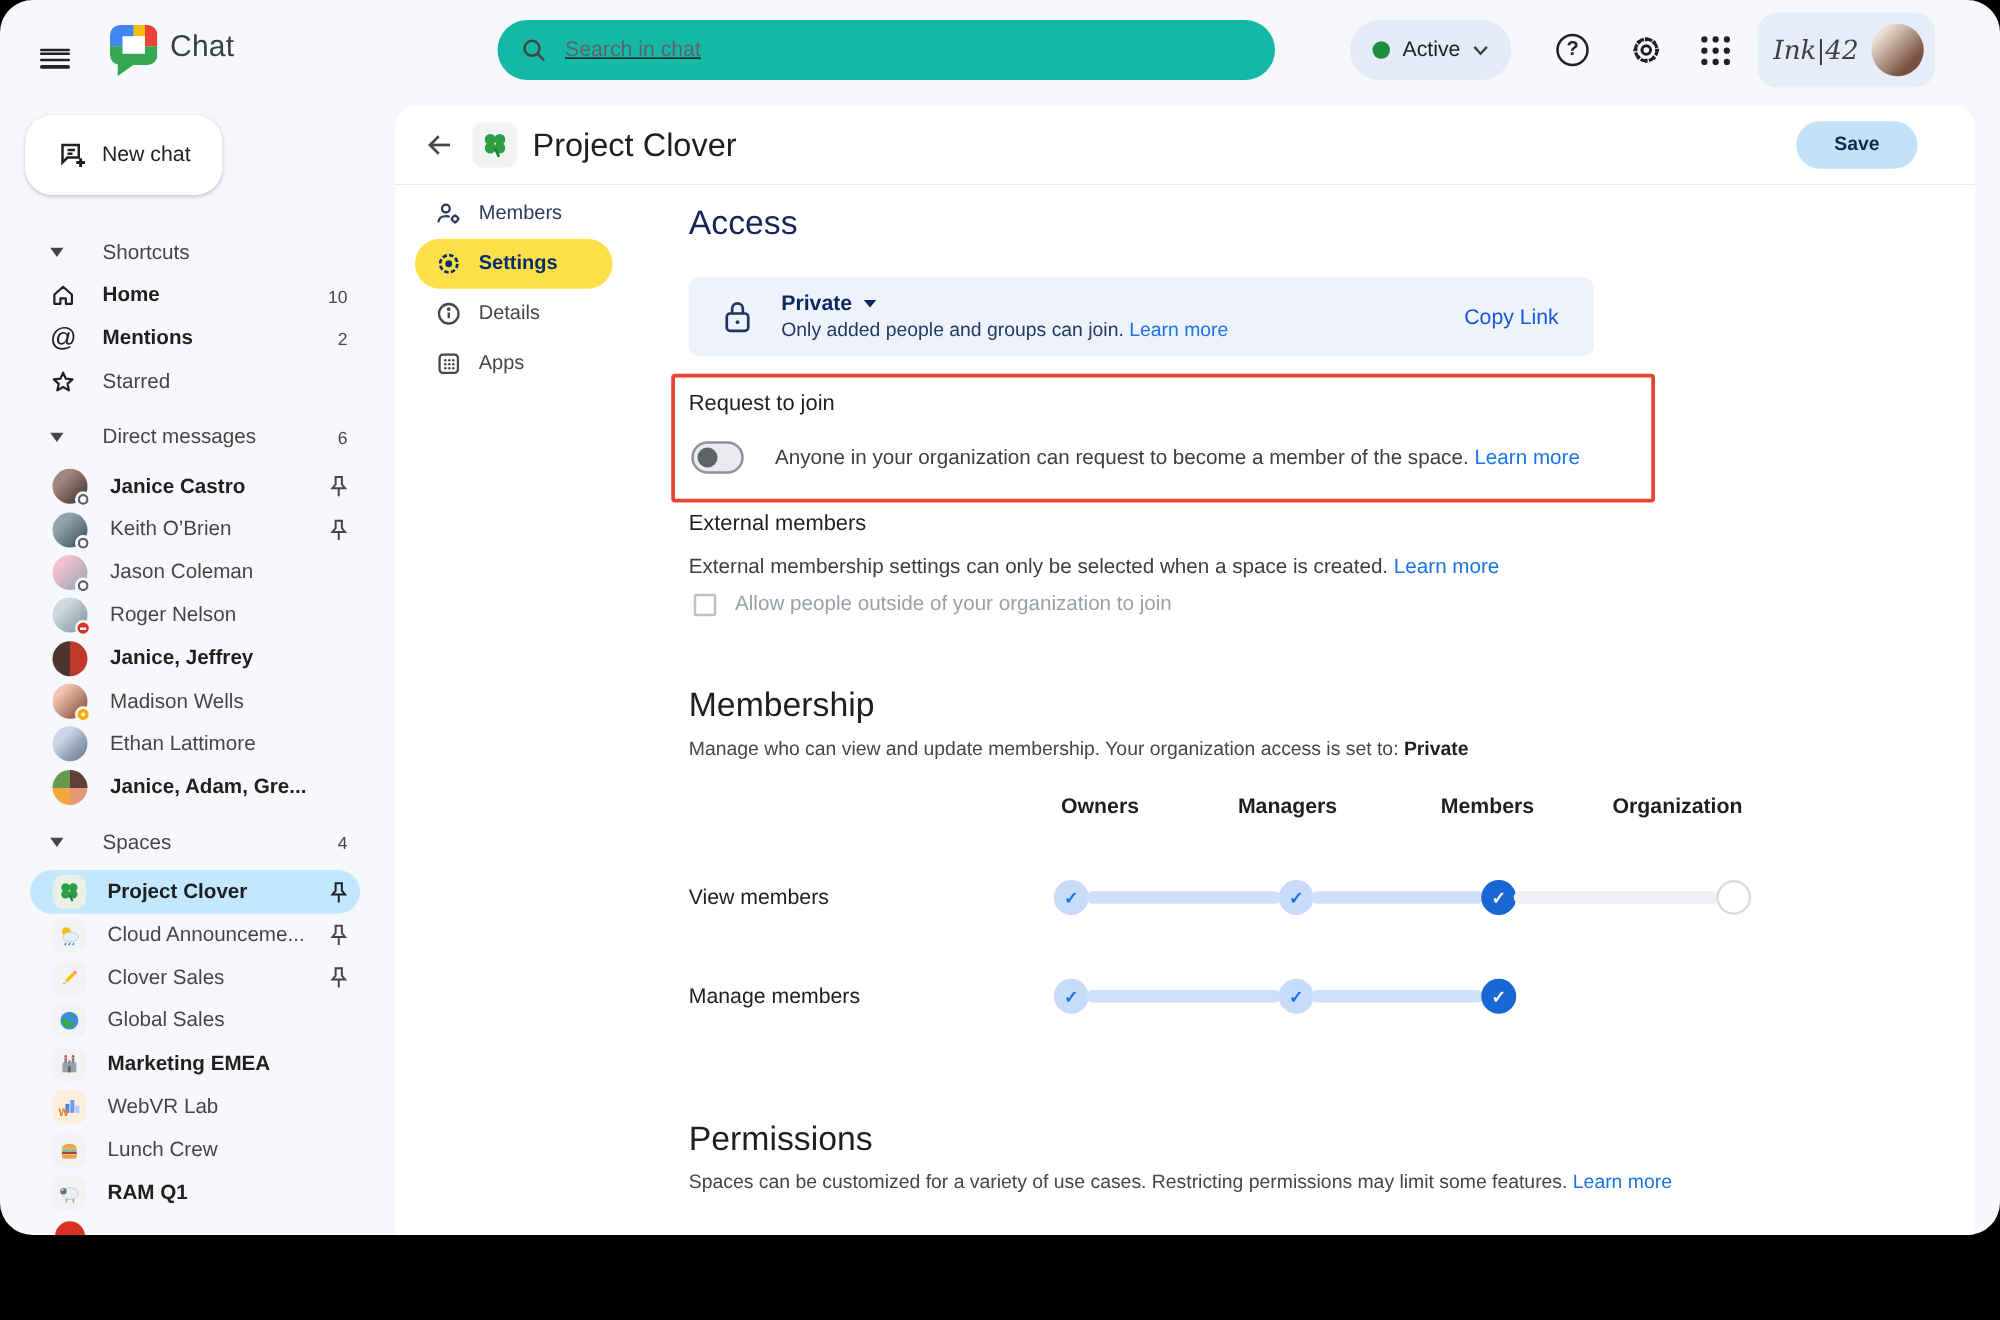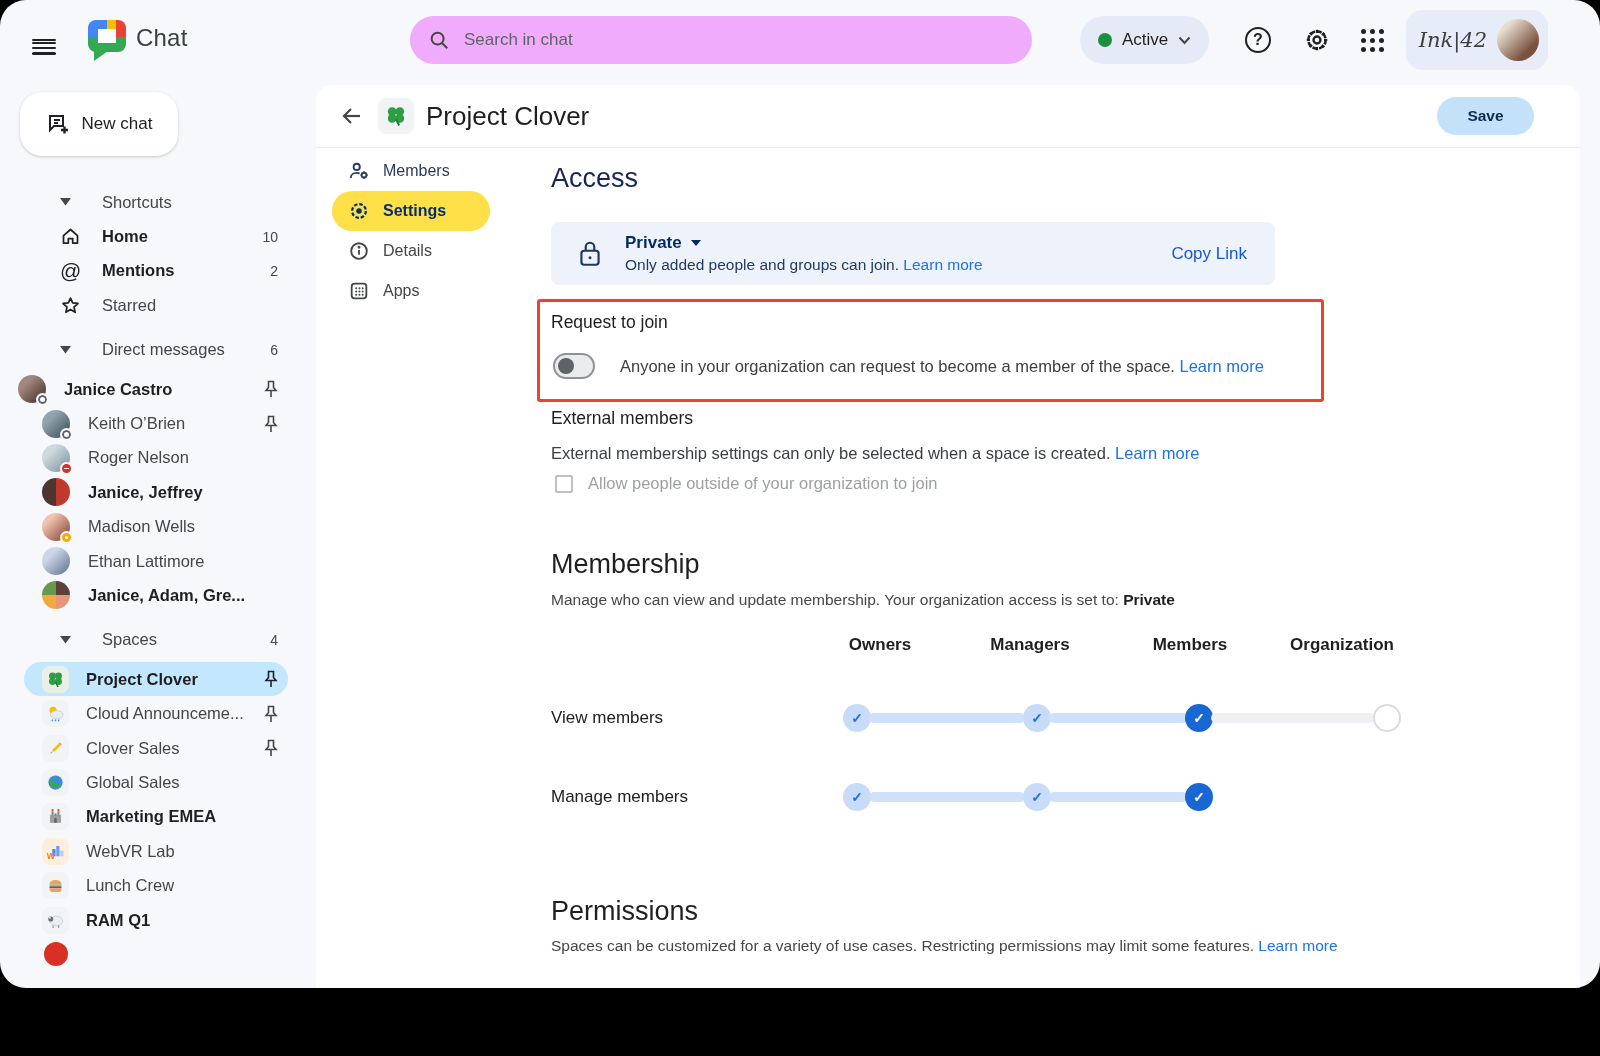--- a/index.html
+++ b/index.html
@@ -7,38 +7,38 @@
   .app { position:absolute; left:0; top:0; width:1600px; height:988px; background:#f6f8fc; border-radius:26px; overflow:hidden; }
   .abs { position:absolute; }
 
   
   .topbar { position:absolute; left:0; top:0; width:1600px; height:80px; }
   .iconbtn { position:absolute; width:48px; height:48px; border-radius:50%; display:flex; align-items:center; justify-content:center; cursor:pointer; }
   .hamburger span { display:block; width:24px; height:2.5px; background:#202124; border-radius:2px; margin:2.75px 0; }
   .chatlogo { position:absolute; left:88px; top:20px; width:38px; height:40px; }
   .logo-sq { position:absolute; left:0; top:0; width:38px; height:32px; border-radius:8px; overflow:hidden; }
   .app-title { position:absolute; left:136px; top:24px; font-size:24px; color:#3c4043; letter-spacing:.2px; }
-  .searchbar { position:absolute; left:410px; top:16px; width:622px; height:48px; background:#f0abfc; border-radius:24px; display:flex; align-items:center; padding-left:18px; }
+  .searchbar { position:absolute; left:398px; top:16px; width:622px; height:48px; background:#14b8a6; border-radius:24px; display:flex; align-items:center; padding-left:18px;text-decoration:underline; }
   .searchbar input { border:none; outline:none; background:transparent; font-size:17px; color:#202124; width:520px; margin-left:14px; font-family:"Liberation Sans",sans-serif; }
   .searchbar input::placeholder { color:#5f6368; }
   .status-pill { position:absolute; left:1080px; top:16px; height:48px; padding:0 18px; background:#e4ebf6; border-radius:24px; display:flex; align-items:center; gap:10px; cursor:pointer; }
   .status-dot { width:14px; height:14px; border-radius:50%; background:#1e8e3e; }
   .status-pill .stxt { font-size:17px; color:#1f1f1f; font-weight:500; }
   .help-glyph { width:26px; height:26px; border:2.5px solid #202124; border-radius:50%; display:flex; align-items:center; justify-content:center; font-size:16px; font-weight:700; color:#202124; }
   .grid9 { display:grid; grid-template-columns:repeat(3,5px); grid-gap:4px; }
   .grid9 i { width:5px; height:5px; border-radius:50%; background:#202124; }
   .brand-pill { position:absolute; left:1406px; top:10px; width:142px; height:60px; background:#e7edf8; border-radius:16px; display:flex; align-items:center; justify-content:flex-end; padding-right:9px; gap:10px; }
   .brand-txt { font-family:"DejaVu Serif", serif; font-style:italic; font-size:21px; color:#3c4043; }
   .avatar-top { width:42px; height:42px; border-radius:50%; background:linear-gradient(135deg,#e8ddcf 20%,#7a5240 75%); cursor:pointer; }
 
   
   .sidebar { position:absolute; left:0; top:80px; width:316px; bottom:0; overflow:hidden; }
   .newchat { position:absolute; left:20px; top:12px; width:158px; height:64px; background:#fff; border-radius:22px; box-shadow:0 1px 3px rgba(60,64,67,.25); display:flex; align-items:center; justify-content:center; gap:12px; cursor:pointer; font-size:17px; color:#202124; font-weight:500; }
   .slist { position:absolute; left:0; top:105px; width:316px; }
-  .srow { height:34.4px; display:flex; align-items:center; padding-left:60px; padding-right:38px; cursor:pointer; }
+  .srow { height:34.4px; display:flex; align-items:center; padding-left:40px; padding-right:38px; cursor:pointer; }
   .srow .lbl { font-size:16.5px; color:#444746; margin-left:0; white-space:nowrap; overflow:hidden; text-overflow:ellipsis; flex:1; }
   .srow .lbl.bold { font-weight:700; color:#1f1f1f; }
   .srow .lbl.med  { font-weight:500; color:#444746; }
   .srow .cnt { font-size:14px; color:#444746; font-weight:400; margin-left:12px; }
   .icn { width:42px; display:flex; align-items:center; }
   .pin { margin-left:10px; display:flex; }
   .gap10 { height:10px; } .gap5 { height:5px; }
   .ava { position:relative; width:28px; height:28px; border-radius:50%; margin-left:-4px; margin-right:18px; flex:none; }
   .badge { position:absolute; right:-3px; bottom:-3px; width:13px; height:13px; border-radius:50%; border:2px solid #f6f8fc; }
   .badge.off { background:#fff; box-shadow:inset 0 0 0 2px #5f6368; }
@@ -232,21 +232,21 @@
         <span class="icn">
             <svg width="11" height="8" viewBox="0 0 11 8">
               <path d="M0 0 h11 L5.5 7.5 Z" fill="#444746"></path>
             </svg>
           </span>
         <span class="lbl med">Direct messages</span>
         <span class="cnt">6</span>
       </div>
       <div class="gap5"></div>
 
-      <div class="srow" style="padding-left:22px;">
+      <div class="srow" style="padding-left:46px;">
         <span class="ava" style="background:linear-gradient(135deg,#a1887f 30%,#3e2723);">
             <span class="badge off"></span>
           </span>
         <span class="lbl bold">Janice Castro</span>
         <span class="pin">
             <svg width="14" height="18" viewBox="0 0 14 18" fill="none" stroke="#444746" stroke-width="1.6">
               <path d="M4.5 1.5 h5 v6 l2.5 3 h-10 l2.5-3 z"></path>
               <path d="M7 10.5 V17"></path>
             </svg>
           </span>
@@ -255,20 +255,26 @@
         <span class="ava" style="background:linear-gradient(135deg,#90a4ae 30%,#37474f);">
             <span class="badge off"></span>
           </span>
         <span class="lbl">Keith O’Brien</span>
         <span class="pin">
             <svg width="14" height="18" viewBox="0 0 14 18" fill="none" stroke="#444746" stroke-width="1.6">
               <path d="M4.5 1.5 h5 v6 l2.5 3 h-10 l2.5-3 z"></path>
               <path d="M7 10.5 V17"></path>
             </svg>
           </span>
+      </div>
+      <div class="srow" style="padding-left:46px;">
+        <span class="ava" style="background:linear-gradient(135deg,#f3c1d0 25%,#8fa3b0);">
+            <span class="badge off"></span>
+          </span>
+        <span class="lbl">Jason Coleman</span>
       </div>
       <div class="srow" style="padding-left:46px;">
         <span class="ava" style="background:linear-gradient(135deg,#cfd8dc 30%,#78909c);">
             <span class="badge dnd"></span>
           </span>
         <span class="lbl">Roger Nelson</span>
       </div>
       <div class="srow" style="padding-left:46px;">
         <span class="ava" style="background:linear-gradient(90deg,#4e342e 50%,#c0392b 50%);"></span>
         <span class="lbl bold">Janice, Jeffrey</span>

